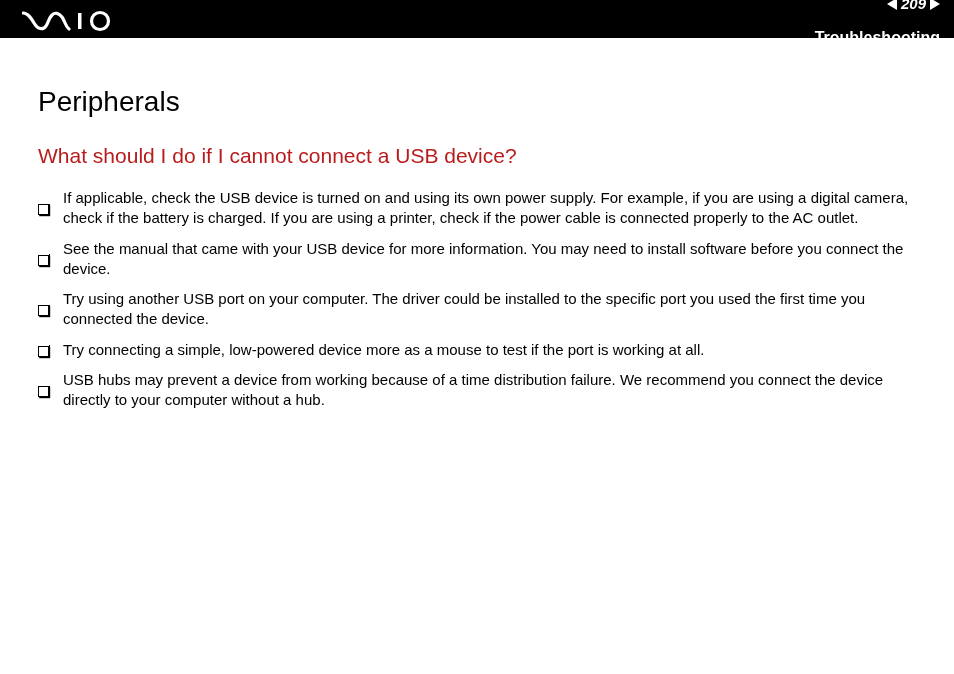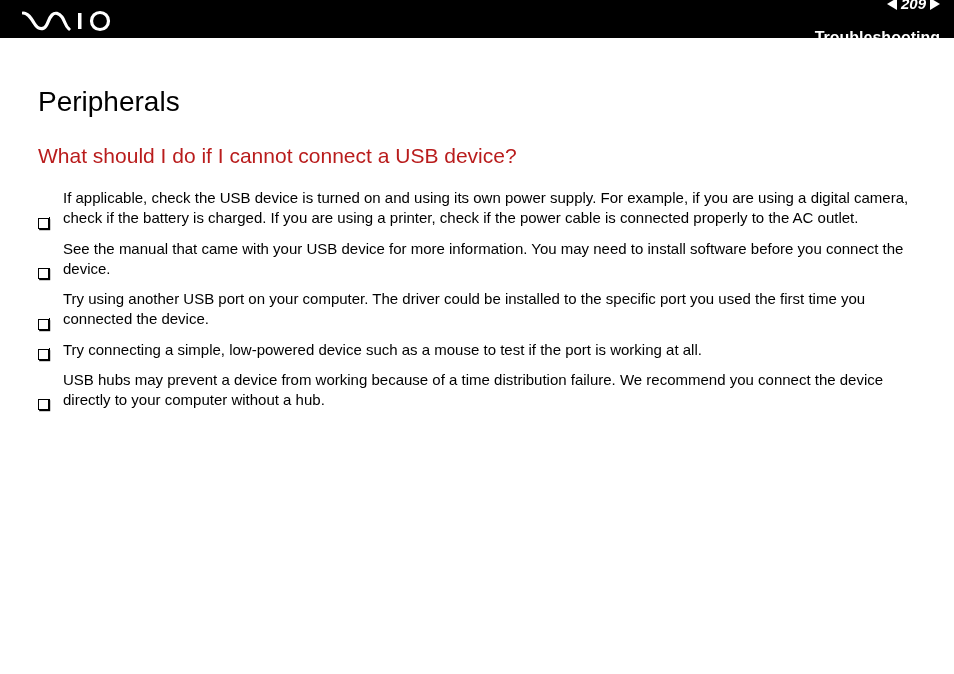--- a/index.html
+++ b/index.html
@@ -20,21 +20,21 @@
   .page-nav { display: flex; align-items: center; gap: 4px; }
   .page-num { font-weight: bold; font-style: italic; font-size: 15px; }
   .tri { width: 0; height: 0; display: inline-block; }
   .tri-left { border-top: 6px solid transparent; border-bottom: 6px solid transparent; border-right: 10px solid #fff; }
   .tri-right { border-top: 6px solid transparent; border-bottom: 6px solid transparent; border-left: 10px solid #fff; }
   .section-label { font-weight: bold; font-size: 16px; margin-top: 19px; }
   .content { padding: 48px 38px 0 38px; }
   .h1 { font-size: 28px; font-weight: normal; margin-bottom: 26px; }
   .h2 { font-size: 21px; font-weight: normal; color: #b91c1c; margin-bottom: 20px; }
   .list { list-style: none; }
-  .list li { display: flex; align-items: flex-end; margin-bottom: 10px; font-size: 15px; line-height: 1.35; }
+  .list li { display: flex; align-items: center; margin-bottom: 10px; font-size: 15px; line-height: 1.35; }
   .bullet { flex: 0 0 auto; width: 11px; height: 11px; border: 1.5px solid #000; margin-top: 3px; margin-right: 14px; position: relative; }
   .bullet::after { content: ""; position: absolute; right: -1.5px; bottom: -1.5px; width: 4px; height: 11px; border-right: 1.5px solid #000; border-bottom: 1.5px solid #000; transform: skewY(0deg); }
   .bullet { box-shadow: 1.2px 1.2px 0 0 #000; }
   .li-text { flex: 1 1 auto; }
 </style>
 </head>
 <body>
 
 <div class="header">
   <div class="logo">
@@ -65,20 +65,20 @@
     <li>
       <span class="bullet"></span>
       <span class="li-text">See the manual that came with your USB device for more information. You may need to install software before you connect the device.</span>
     </li>
     <li>
       <span class="bullet"></span>
       <span class="li-text">Try using another USB port on your computer. The driver could be installed to the specific port you used the first time you connected the device.</span>
     </li>
     <li>
       <span class="bullet"></span>
-      <span class="li-text">Try connecting a simple, low-powered device such as a mouse to test if the port is working at all.</span>
+      <span class="li-text">Try connecting a simple, low-powered device more as a mouse to test if the port is working at all.</span>
     </li>
     <li>
       <span class="bullet"></span>
       <span class="li-text">USB hubs may prevent a device from working because of a time distribution failure. We recommend you connect the device directly to your computer without a hub.</span>
     </li>
   </ul>
 </div>
 
 </body></html>

